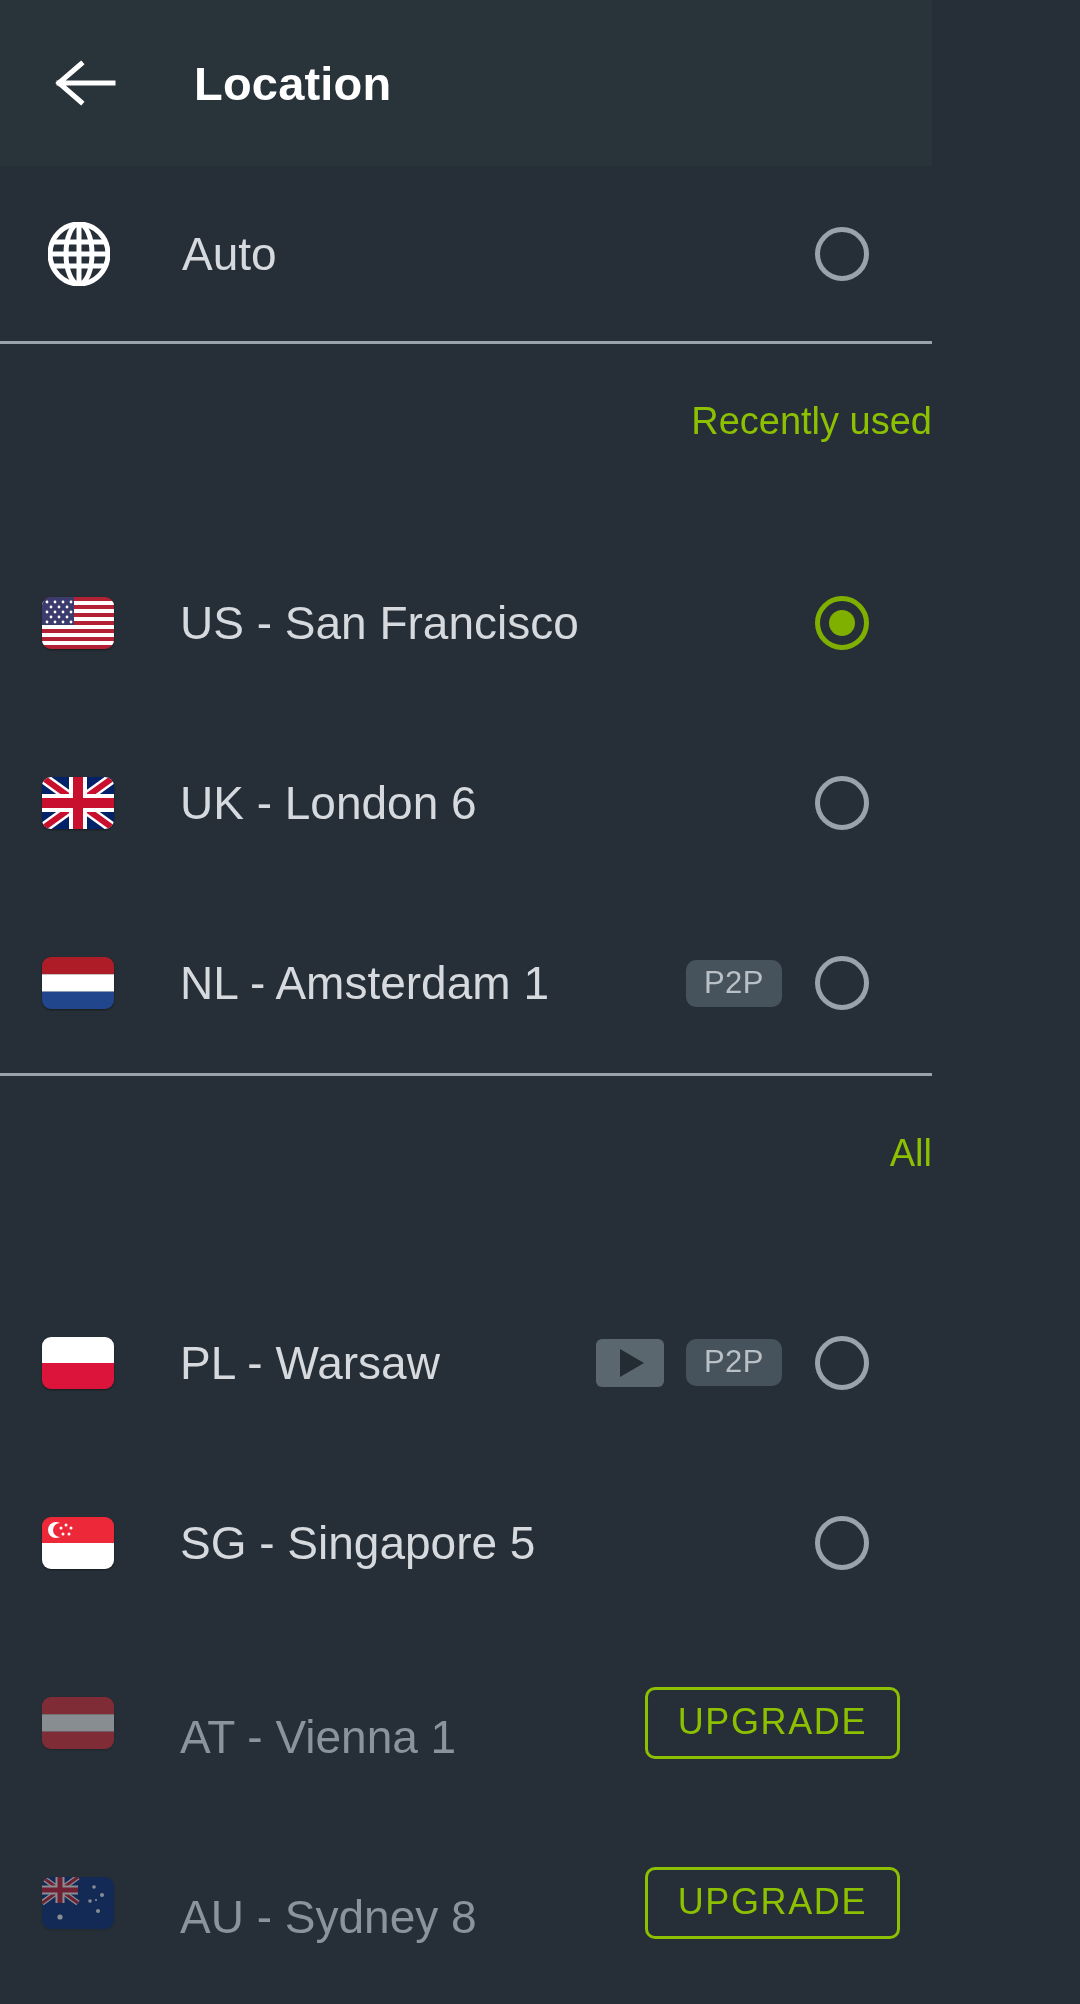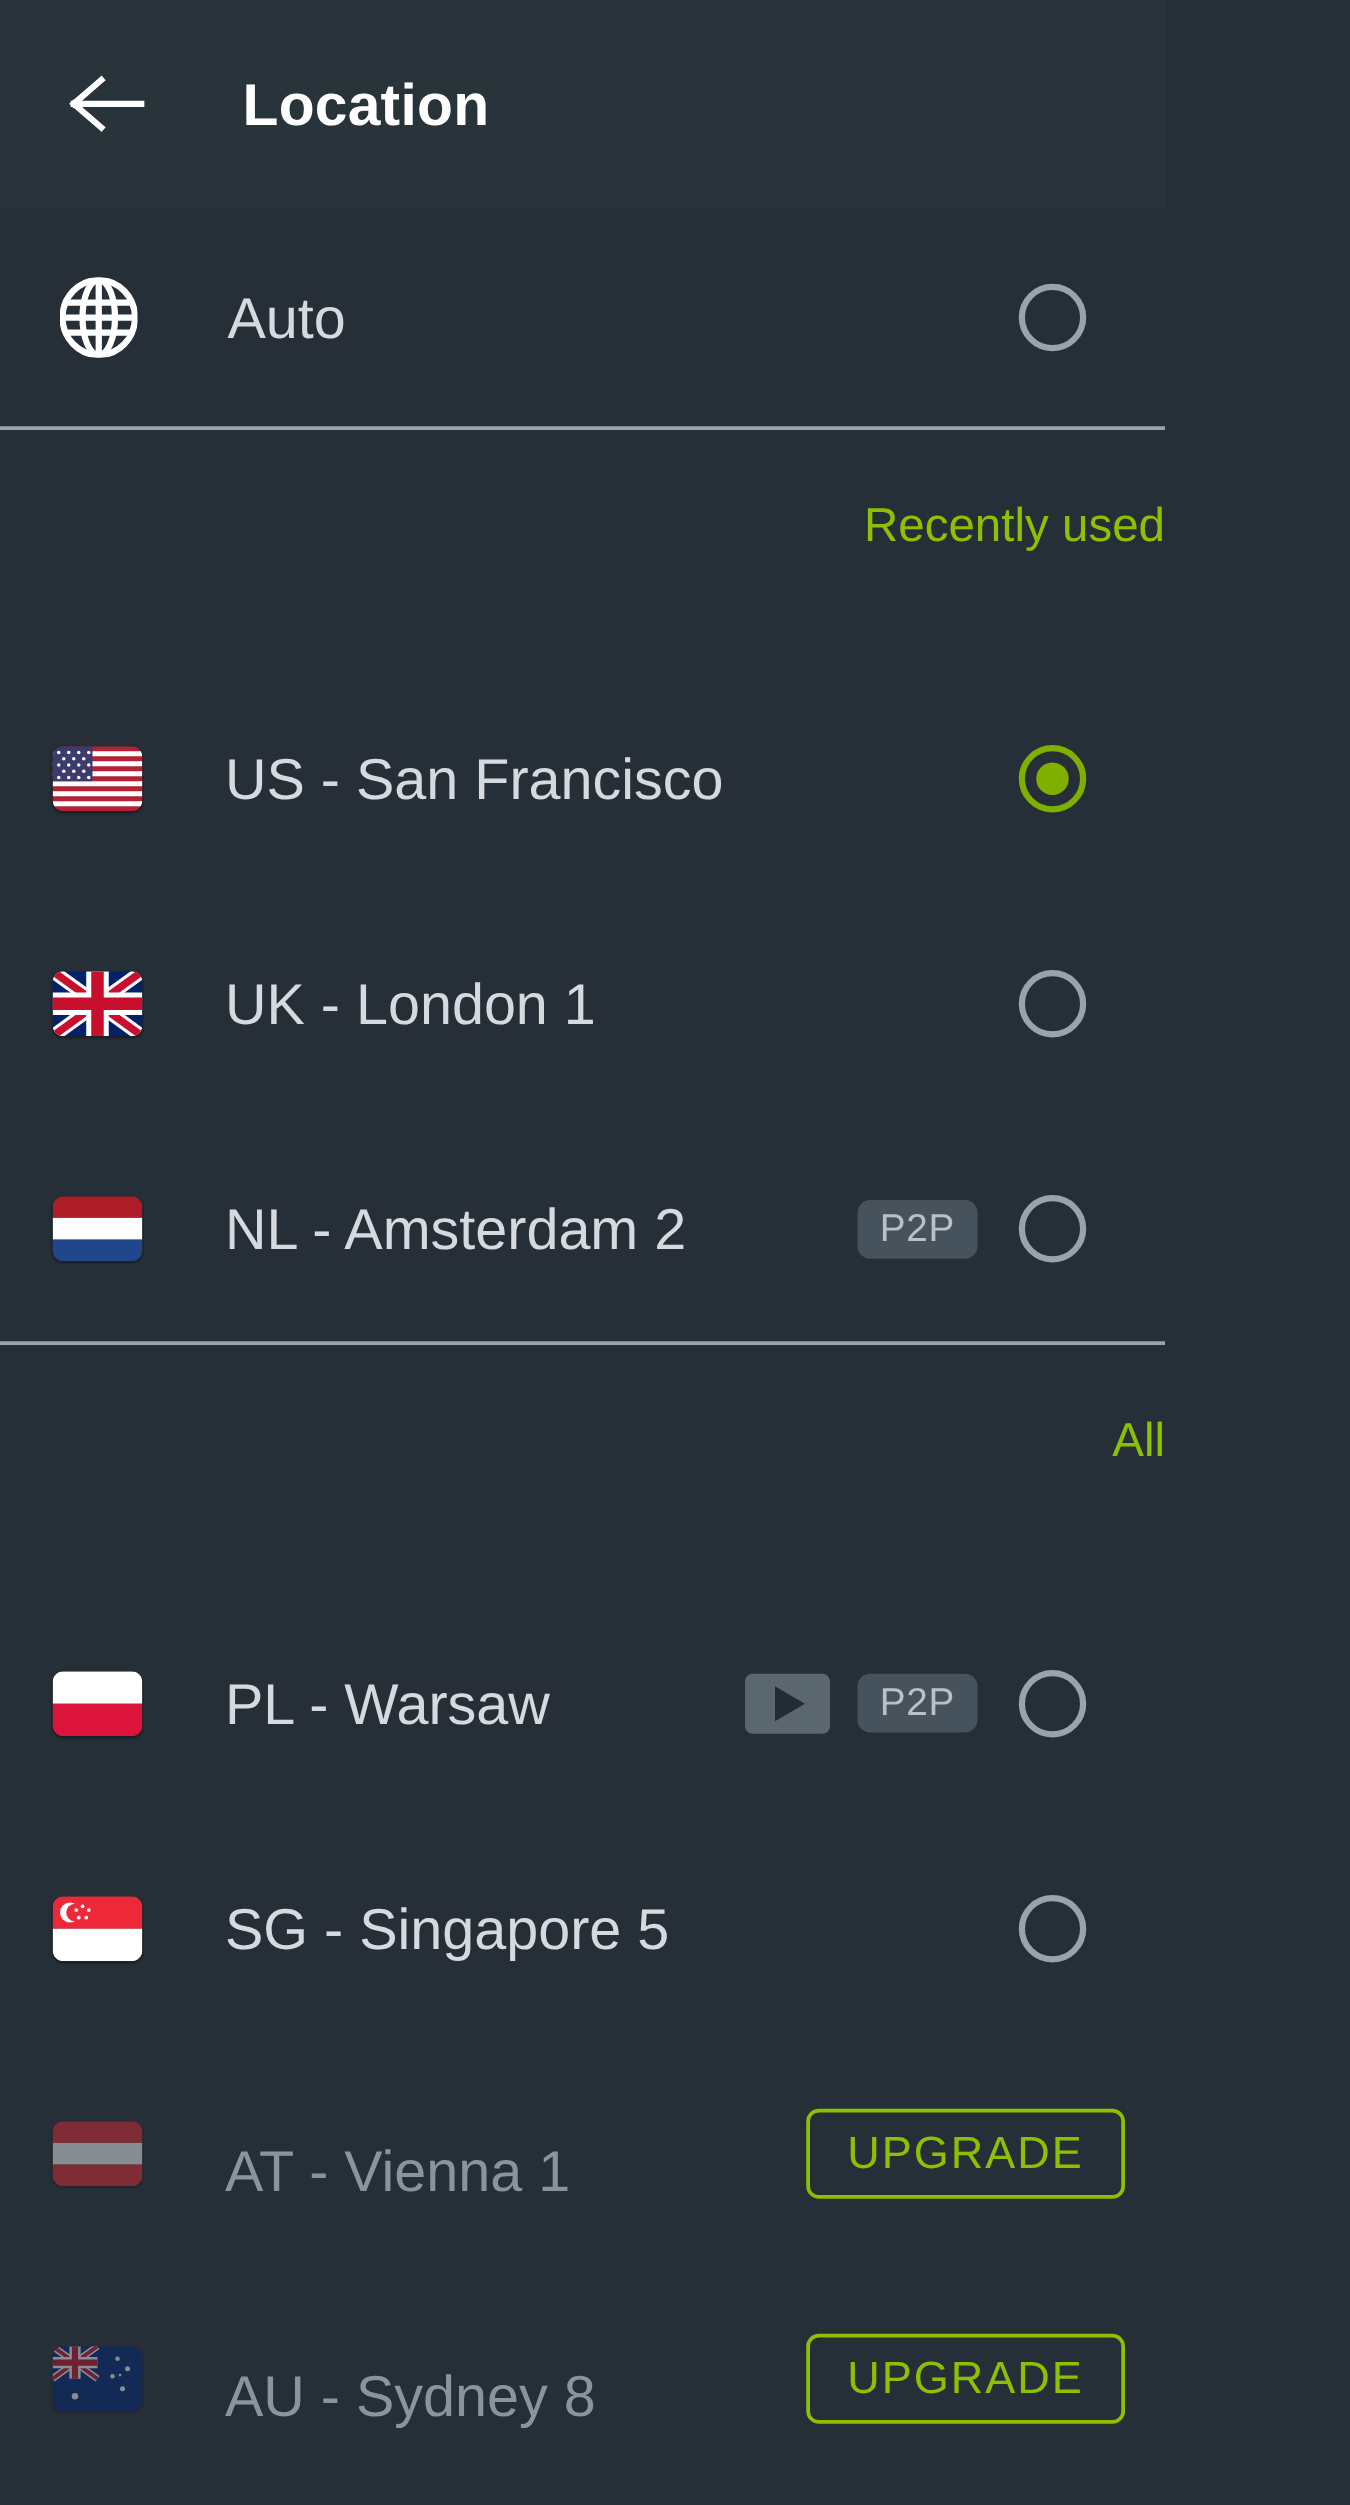--- a/index.html
+++ b/index.html
@@ -285,36 +285,36 @@
     <div class="row">
       <div class="flag">
         <svg viewBox="0 0 72 52" preserveAspectRatio="none">
           <rect width="72" height="52" fill="#012169"></rect>
           <path d="M0,0 L72,52 M72,0 L0,52" stroke="#ffffff" stroke-width="11"></path>
           <path d="M0,0 L72,52 M72,0 L0,52" stroke="#c8102e" stroke-width="6"></path>
           <path d="M36,0 L36,52 M0,26 L72,26" stroke="#ffffff" stroke-width="18"></path>
           <path d="M36,0 L36,52 M0,26 L72,26" stroke="#c8102e" stroke-width="10"></path>
         </svg>
       </div>
-      <div class="row-label">UK - London 1</div>
+      <div class="row-label">UK - London 6</div>
       <div class="spacer"></div>
       <div class="radio-wrap">
         <div class="radio"></div>
       </div>
     </div>
 
     <div class="row">
       <div class="flag">
         <svg viewBox="0 0 72 52" preserveAspectRatio="none">
           <rect width="72" height="17.3" fill="#ae1c28"></rect>
           <rect y="17.3" width="72" height="17.4" fill="#ffffff"></rect>
           <rect y="34.7" width="72" height="17.3" fill="#21468b"></rect>
         </svg>
       </div>
-      <div class="row-label">NL - Amsterdam 2</div>
+      <div class="row-label">NL - Amsterdam 1</div>
       <div class="spacer"></div>
       <div class="badges">
         <div class="badge-p2p">P2P</div>
       </div>
       <div class="radio-wrap">
         <div class="radio"></div>
       </div>
     </div>
 
     <div class="divider"></div>

